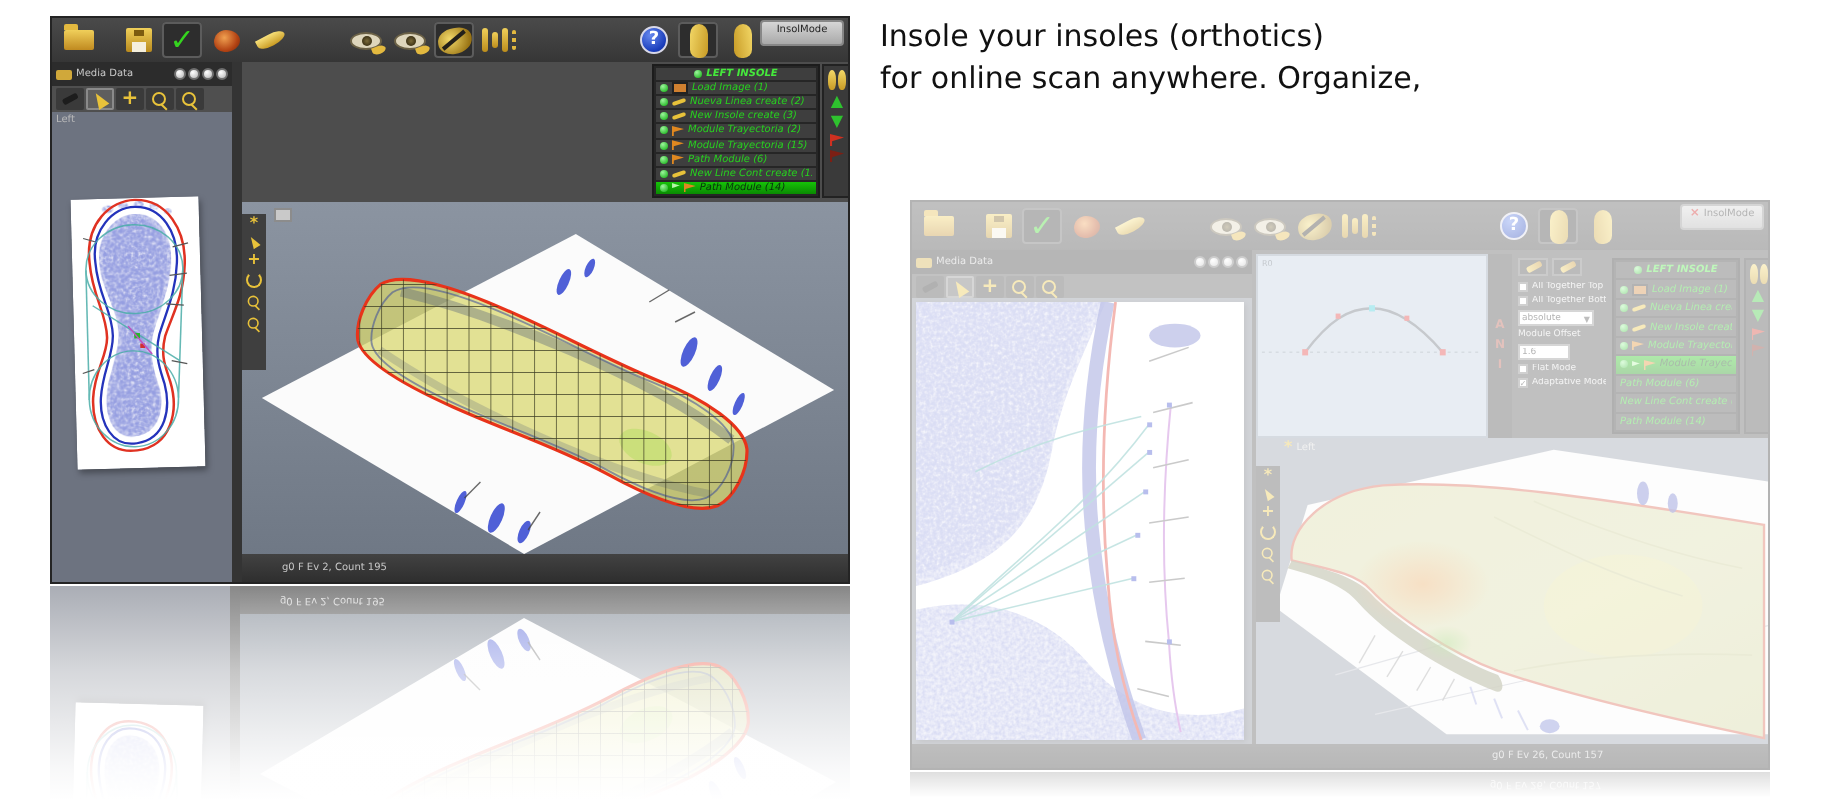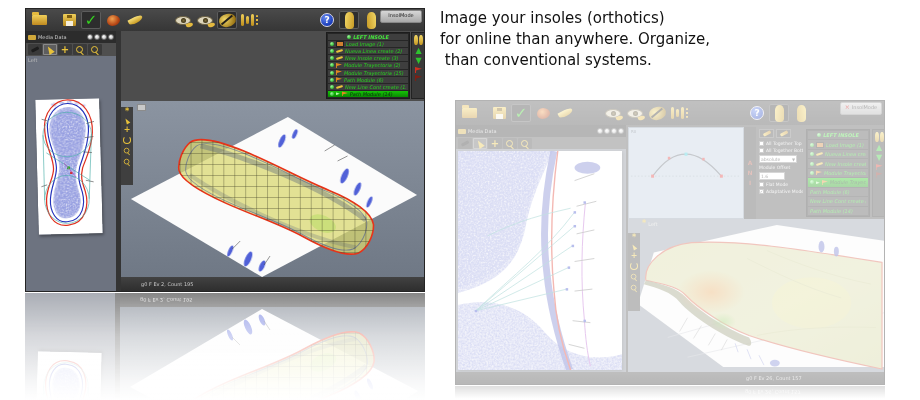--- a/index.html
+++ b/index.html
@@ -168,23 +168,22 @@
   .refl-fade{position:absolute;inset:0;background:linear-gradient(to bottom,rgba(255,255,255,.42) 0%,
              rgba(255,255,255,.72) 40%,rgba(255,255,255,.95) 85%,#fff 100%);}
   #right-reflection .refl-fade{background:linear-gradient(to bottom,rgba(255,255,255,.55),#fff 90%);}
 </style>
 </head>
 <body>
 
 <div class="stage">
 
   <div class="headline">
-    <div>Image your insoles (orthotics)</div>
-    <div>for online than anywhere. Organize,</div>
-    <div> than conventional systems.</div>
+    <div>Insole your insoles (orthotics)</div>
+    <div>for online scan anywhere. Organize,</div>
   </div>
 
   <div id="left-app" class="app">
     <div class="app-canvas" id="left-canvas">
 
       <div class="toolbar">
         <div class="tbtn">
             <span class="i-folder"></span>
           </div>
         <div class="tbtn gap3">

